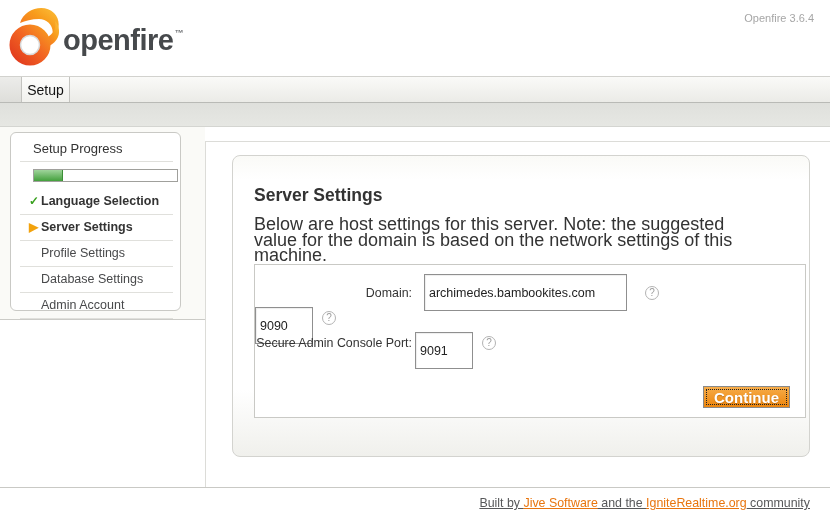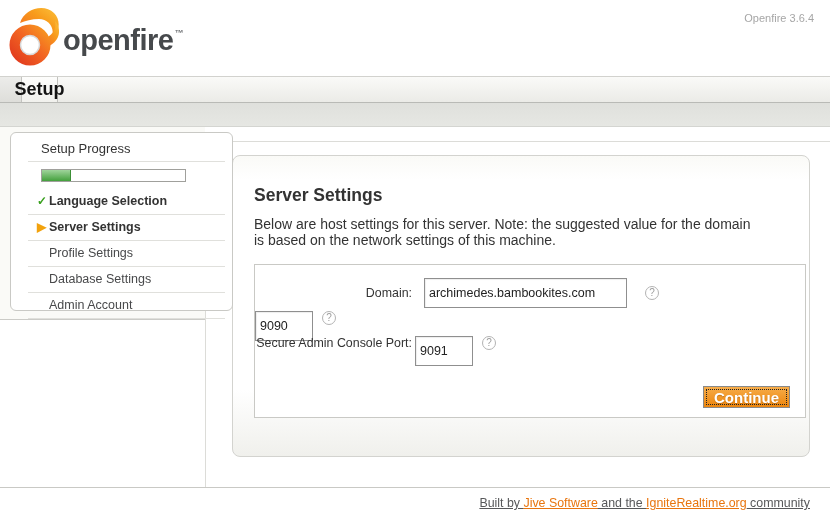--- a/index.html
+++ b/index.html
@@ -14,63 +14,63 @@
            color:#46494c; letter-spacing:-0.5px; }
   .brand sup { font-size:9px; font-weight:bold; color:#6b6e71; vertical-align:14px; margin-left:1px; }
   .version { position:absolute; right:16px; top:12px; font-size:11px; color:#a6a6a6; }
 
   
   .tabbar { position:absolute; top:76px; left:0; width:830px; height:26px; display:flex;
             border-top:1px solid #d2d2ce;
             background:linear-gradient(#fafaf8,#ebebe7); }
   .tab-spacer { width:22px; height:100%; border-right:1px solid #c3c3bf;
                 background:linear-gradient(#ececea,#dededa); }
-  .tab { width:36px; height:100%; display:flex; align-items:center; justify-content:center;
-         font-size:18px; font-weight:bold; color:#141414; cursor:pointer;
+  .tab { width:48px; height:100%; display:flex; align-items:center; justify-content:center;
+         font-size:14px; font-weight:normal; color:#141414; cursor:pointer;
          background:linear-gradient(#fdfdfc,#f1f1ed); border-right:1px solid #c3c3bf; }
   .subbar { position:absolute; top:102px; left:0; width:830px; height:25px;
             background:linear-gradient(#dfe0dc,#e6e7e3);
             border-top:1px solid #b9bab6; border-bottom:1px solid #d4d5d1; }
 
   
   .left-col { position:absolute; top:127px; left:0; width:205px; height:193px;
               background:#fafaf7; border-bottom:1px solid #cbcbc7; }
   .content-shell { position:absolute; top:141px; left:205px; width:625px; height:346px;
                    background:#fff; border-top:1px solid #dcdcd8; border-left:1px solid #dcdcd8; }
 
   
-  .sidebox { position:absolute; top:132px; left:10px; width:223px; height:179px;
+  .sidebox { position:absolute; top:132px; left:10px; width:171px; height:179px;
              background:#fff; border:1px solid #c9c9c5; border-radius:6px; z-index:3;
-             padding:7px 7px 0 17px; }
+             padding:7px 7px 0 9px; }
   .side-title { font-size:13px; color:#333; padding:1px 0 5px 13px; }
   .side-divider { border-bottom:1px solid #e0e0dc; }
   .progress-track { margin:7px 0 7px 13px; width:145px; height:13px; background:#fff;
                     border:1px solid #a0a09c; }
   .progress-fill { height:100%; width:20%;
                    background:linear-gradient(#9fd49b,#43a03c);
                    border-right:1px solid #3c8f36; }
   .side-item { position:relative; font-size:12.5px; color:#48494b;
                padding:5px 0 6px 21px; border-bottom:1px solid #e0e0dc; }
   .side-item.done, .side-item.current { font-weight:bold; color:#333; }
   .side-item .icon { position:absolute; left:9px; top:5px; width:12px; font-size:12px; }
   .icon-check { color:#38a01e; font-weight:bold; }
   .icon-arrow { color:#f2a20d; font-size:10px; top:7px; }
 
   
   .panel { position:absolute; top:155px; left:232px; width:578px; height:302px;
            border:1px solid #d3d3cf; border-radius:8px;
            background:linear-gradient(180deg,#fafaf7 0%,#ffffff 8%,#ffffff 78%,#f0f0ec 100%); }
   .panel h2 { margin:29px 0 0 21px; font-size:17.5px; color:#333; }
-  .panel p { margin:11px 21px 0 21px; width:508px; font-size:14px; line-height:15.5px; color:#333; }
+  .panel p { margin:11px 21px 0 21px; width:508px; font-size:18px; line-height:15.5px; color:#333; }
   .formbox { position:absolute; top:108px; left:21px; width:552px; height:154px;
              background:#fff; border:1px solid #c9c9c5; }
   .frow { display:flex; align-items:center; margin:0 0 4px 0; height:21px; }
   .frow.first { margin-top:17px;gap:9px; }
   .flabel { width:160px; text-align:right; font-size:12.4px; color:#333; padding-right:3px; }
-  .tinput { height:30px; font-family:"Liberation Sans", sans-serif; font-size:12.5px; color:#222;
+  .tinput { height:37px; font-family:"Liberation Sans", sans-serif; font-size:12.5px; color:#222;
             border:1px solid #8f8f8f; padding:2px 4px;
             box-shadow:inset 1px 1px 1px rgba(0,0,0,0.07); }
   .tinput.wide  { width:203px; }
   .tinput.small { width:58px;margin-top:16px; }
   .help { display:inline-flex; align-items:center; justify-content:center;
           width:14px; height:14px; margin-left:9px; border:1px solid #b3b3b3; border-radius:50%;
           color:#9c9c9c; font-size:10px; line-height:12px; cursor:pointer; background:#fff; }
   .continue-btn { position:absolute; right:15px; bottom:9px; height:22px; padding:0 10px;
                   font-family:"Liberation Sans", sans-serif; font-size:15px; font-weight:bold;
                   color:#fff; text-shadow:0 1px 1px rgba(120,60,0,.4);

